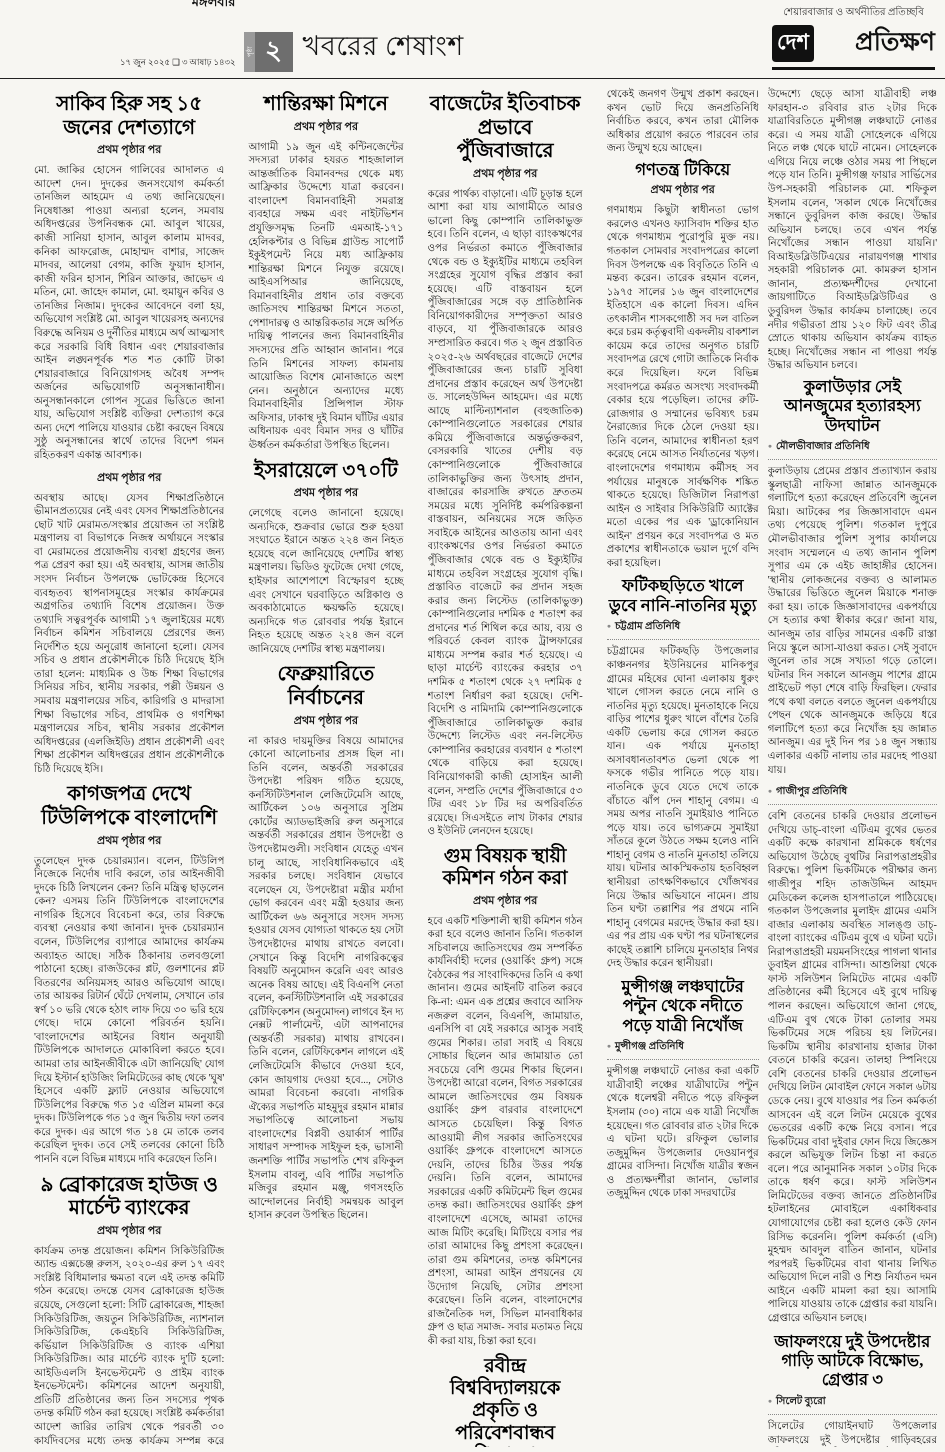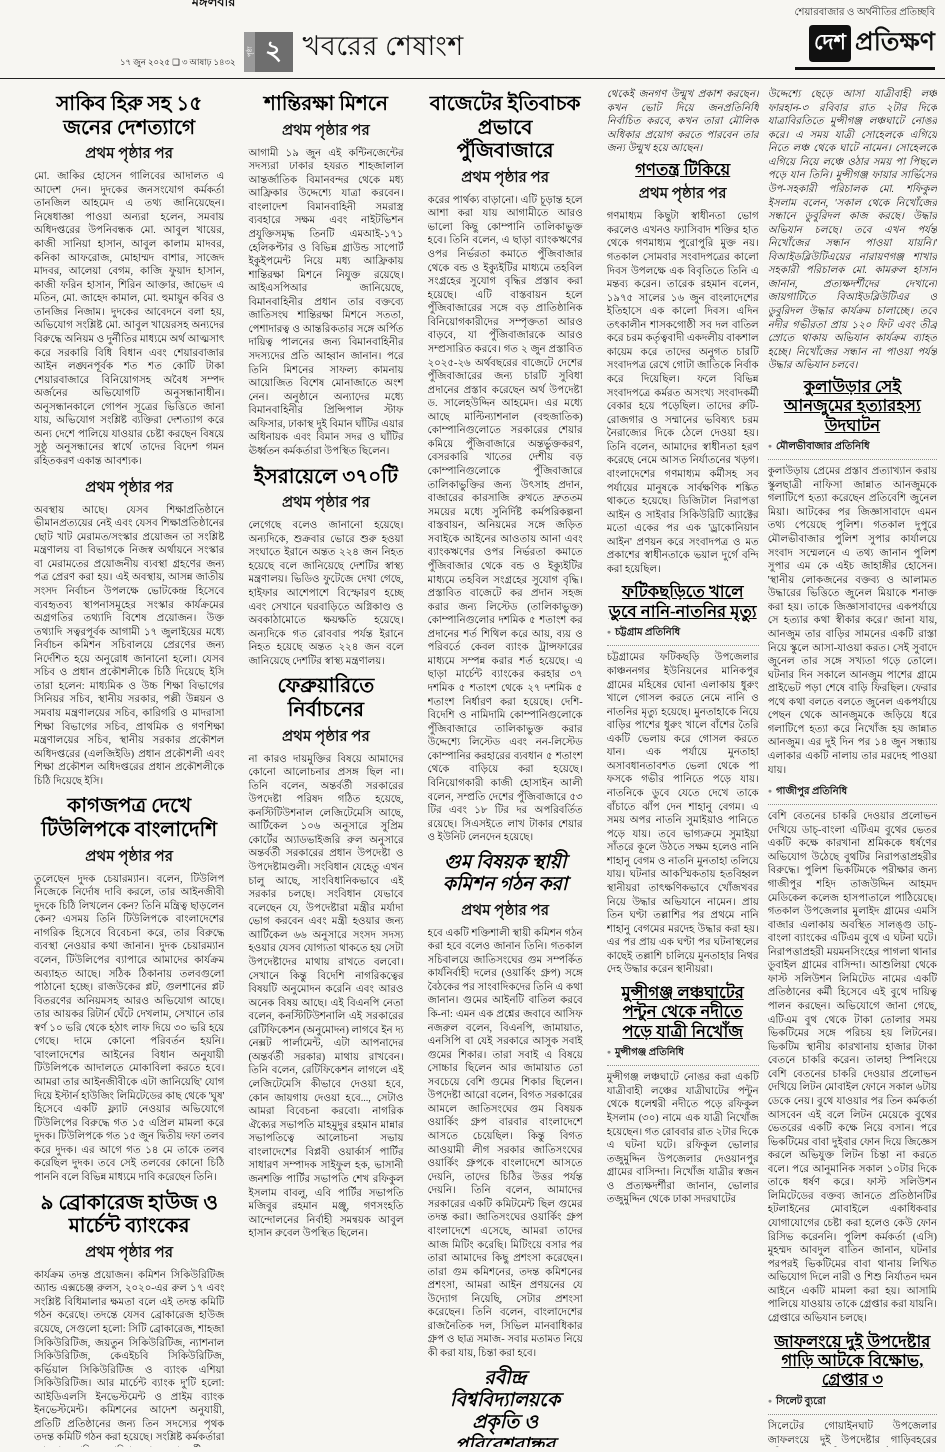--- a/index.html
+++ b/index.html
@@ -25,51 +25,51 @@
     display:flex;align-items:center;justify-content:center;
   }
   .pagebox .num{
     width:38px;background:#6e6e6e;color:#fff;font-weight:bold;
     font-size:26px;display:flex;align-items:center;justify-content:center;
   }
   .sectiontitle{font-size:27px;font-weight:normal;letter-spacing:.5px;padding-bottom:2px;}
   .spacer{flex:1;}
   .masthead{text-align:center;padding-bottom:2px;}
   .tagline{font-size:10px;color:#333;margin-bottom:1px;}
-  .logo{display:flex;align-items:center;justify-content:flex-end;border-bottom:3px solid #111;padding-bottom:2px;}
+  .logo{display:flex;align-items:center;justify-content:flex-end;border-bottom:3px solid #111;padding-bottom:2px;gap:37px;}
   .logo .lbox{
     background:#111;color:#fff;font-weight:bold;font-size:21px;
     padding:1px 5px;border-radius:4px;margin-right:4px;
   }
   .logo .lrest{font-size:25px;font-weight:bold;color:#111;text-align:right;}
   
   .cols{display:flex;gap:24px;padding:8px 8px 0 34px;height:1360px;overflow:hidden;}
   .col{overflow:hidden;}
   .c1{width:200px;}
   .c2{width:163px;}
   .c3{width:163px;}
   .cright{width:347px;display:flex;gap:9px;}
   .rleft{width:152px;overflow:hidden;}
   .rright{flex:1;overflow:hidden;}
   article{margin-bottom:7px;}
   h2{
     margin:5px 0 2px;text-align:center;font-weight:bold;color:#000;
     line-height:1.18;font-size:20px;
   }
-  .c3 article:nth-child(n+2) h2{font-size:19px;font-style:italic;}
-  .cright h2{font-size:16.5px;text-decoration:underline;}
-  .cont{text-align:center;font-size:15px;font-weight:bold;margin:0 0 3px;}
+  .c3 article:nth-child(n+2) h2{font-size:19px;}
+  .cright h2{font-size:16.5px;}
+  .cont{text-align:center;font-size:11px;font-weight:bold;margin:0 0 3px;}
   .byline{
     display:flex;align-items:center;gap:4px;
     font-size:10px;font-weight:bold;margin:3px 0 4px;
     border-bottom:1px dotted #8a8a8a;padding-bottom:4px;
   }
   .bullet{color:#8a8a8a;font-size:7px;line-height:1;}
   .body{font-size:10.2px;line-height:1.33;text-align:justify;word-break:normal;}
-  .pre{margin-bottom:4px;font-style:italic;}
+  .pre{margin-bottom:4px;}
 </style>
 </head>
 <body>
 
 <div class="page">
 
   <header>
     <div class="dateblock">
       <div class="weekday">মঙ্গলবার</div>
       <div class="dateline">১৭ জুন ২০২৫ ❑ ৩ আষাঢ় ১৪৩২</div>

